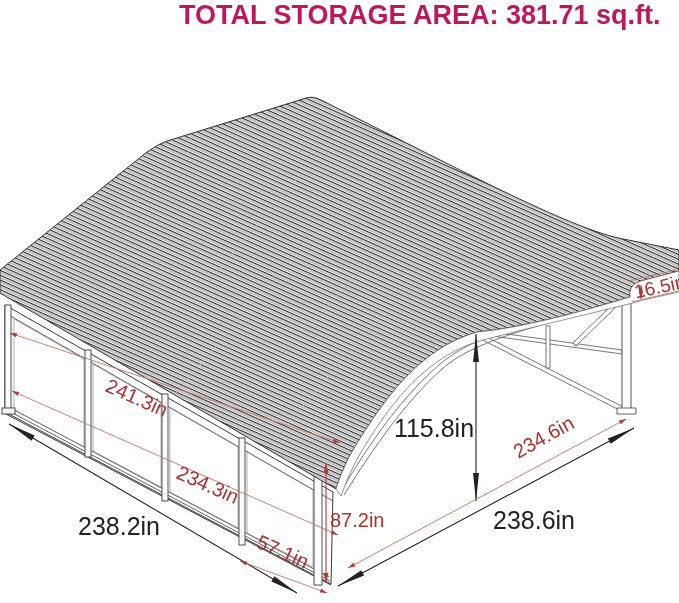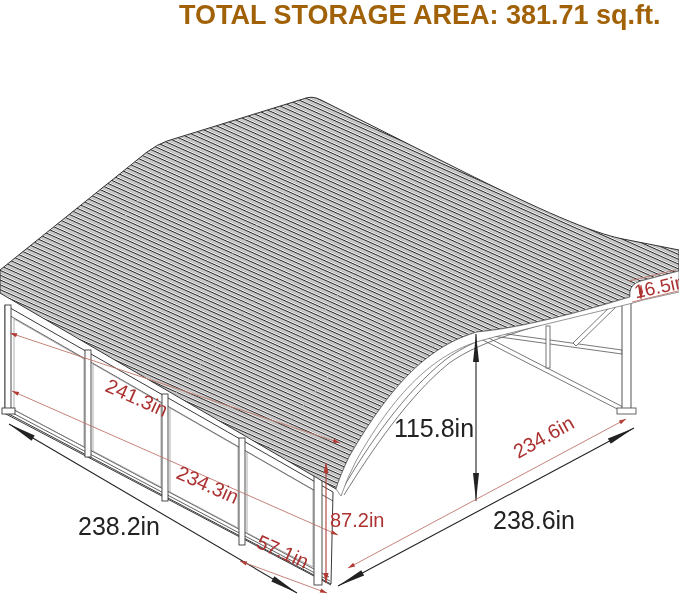--- a/index.html
+++ b/index.html
@@ -9,21 +9,21 @@
     background:#ffffff;
     overflow:hidden;
     font-family:"Liberation Sans", sans-serif;
   }
   #diagram-title{
     position:absolute;
     left:179px;top:0px;
     margin:0;
     font-size:27px;
     font-weight:bold;
-    color:#a16207;
+    color:#be185d;
     letter-spacing:0px;
     white-space:nowrap;
   }
   svg{position:absolute;left:0;top:0;}
   .dim-black{font-size:25px;fill:#222222;}
   .dim-red{font-size:20px;fill:#ac3231;}
   .dim-red-small{font-size:19px;fill:#ac3231;}
 </style>
 </head>
 <body>

